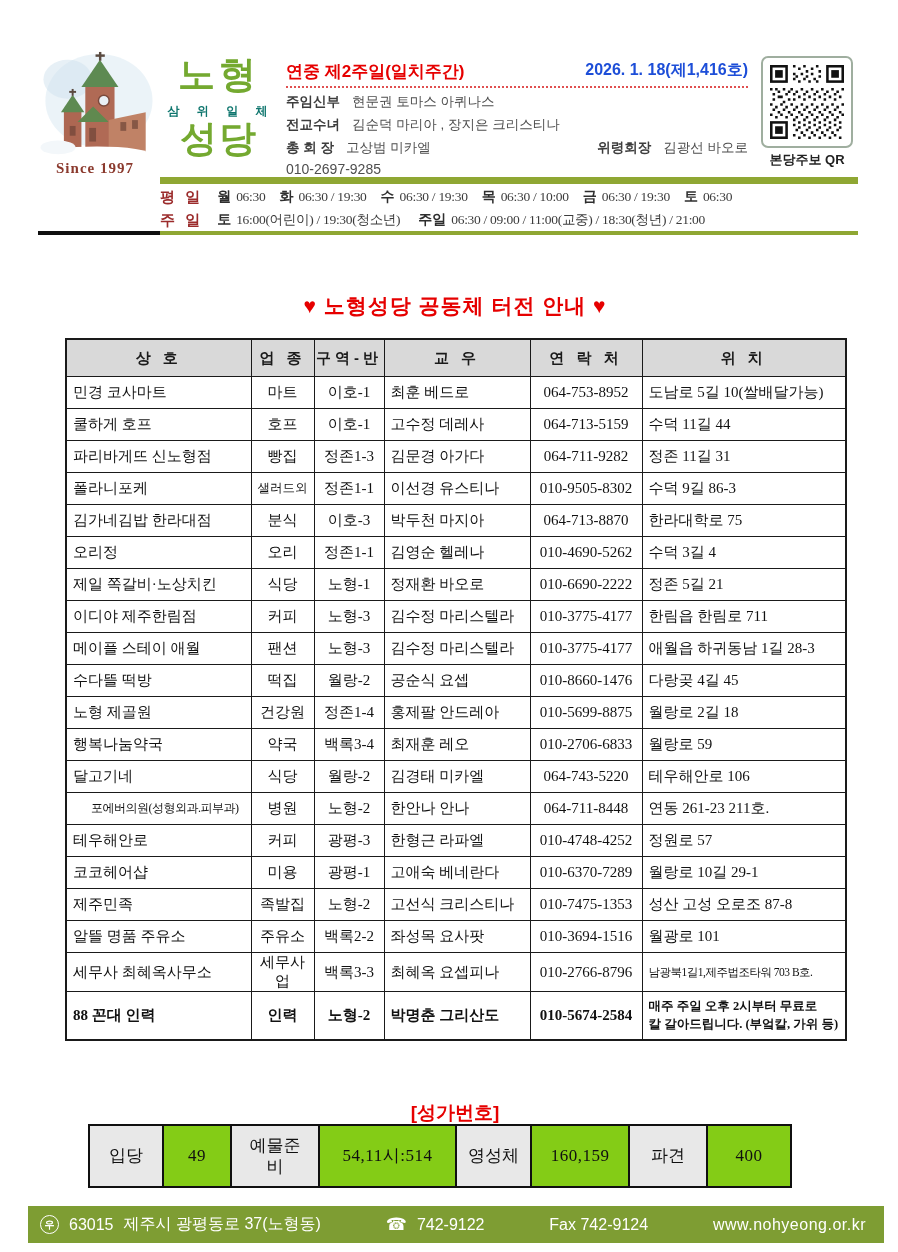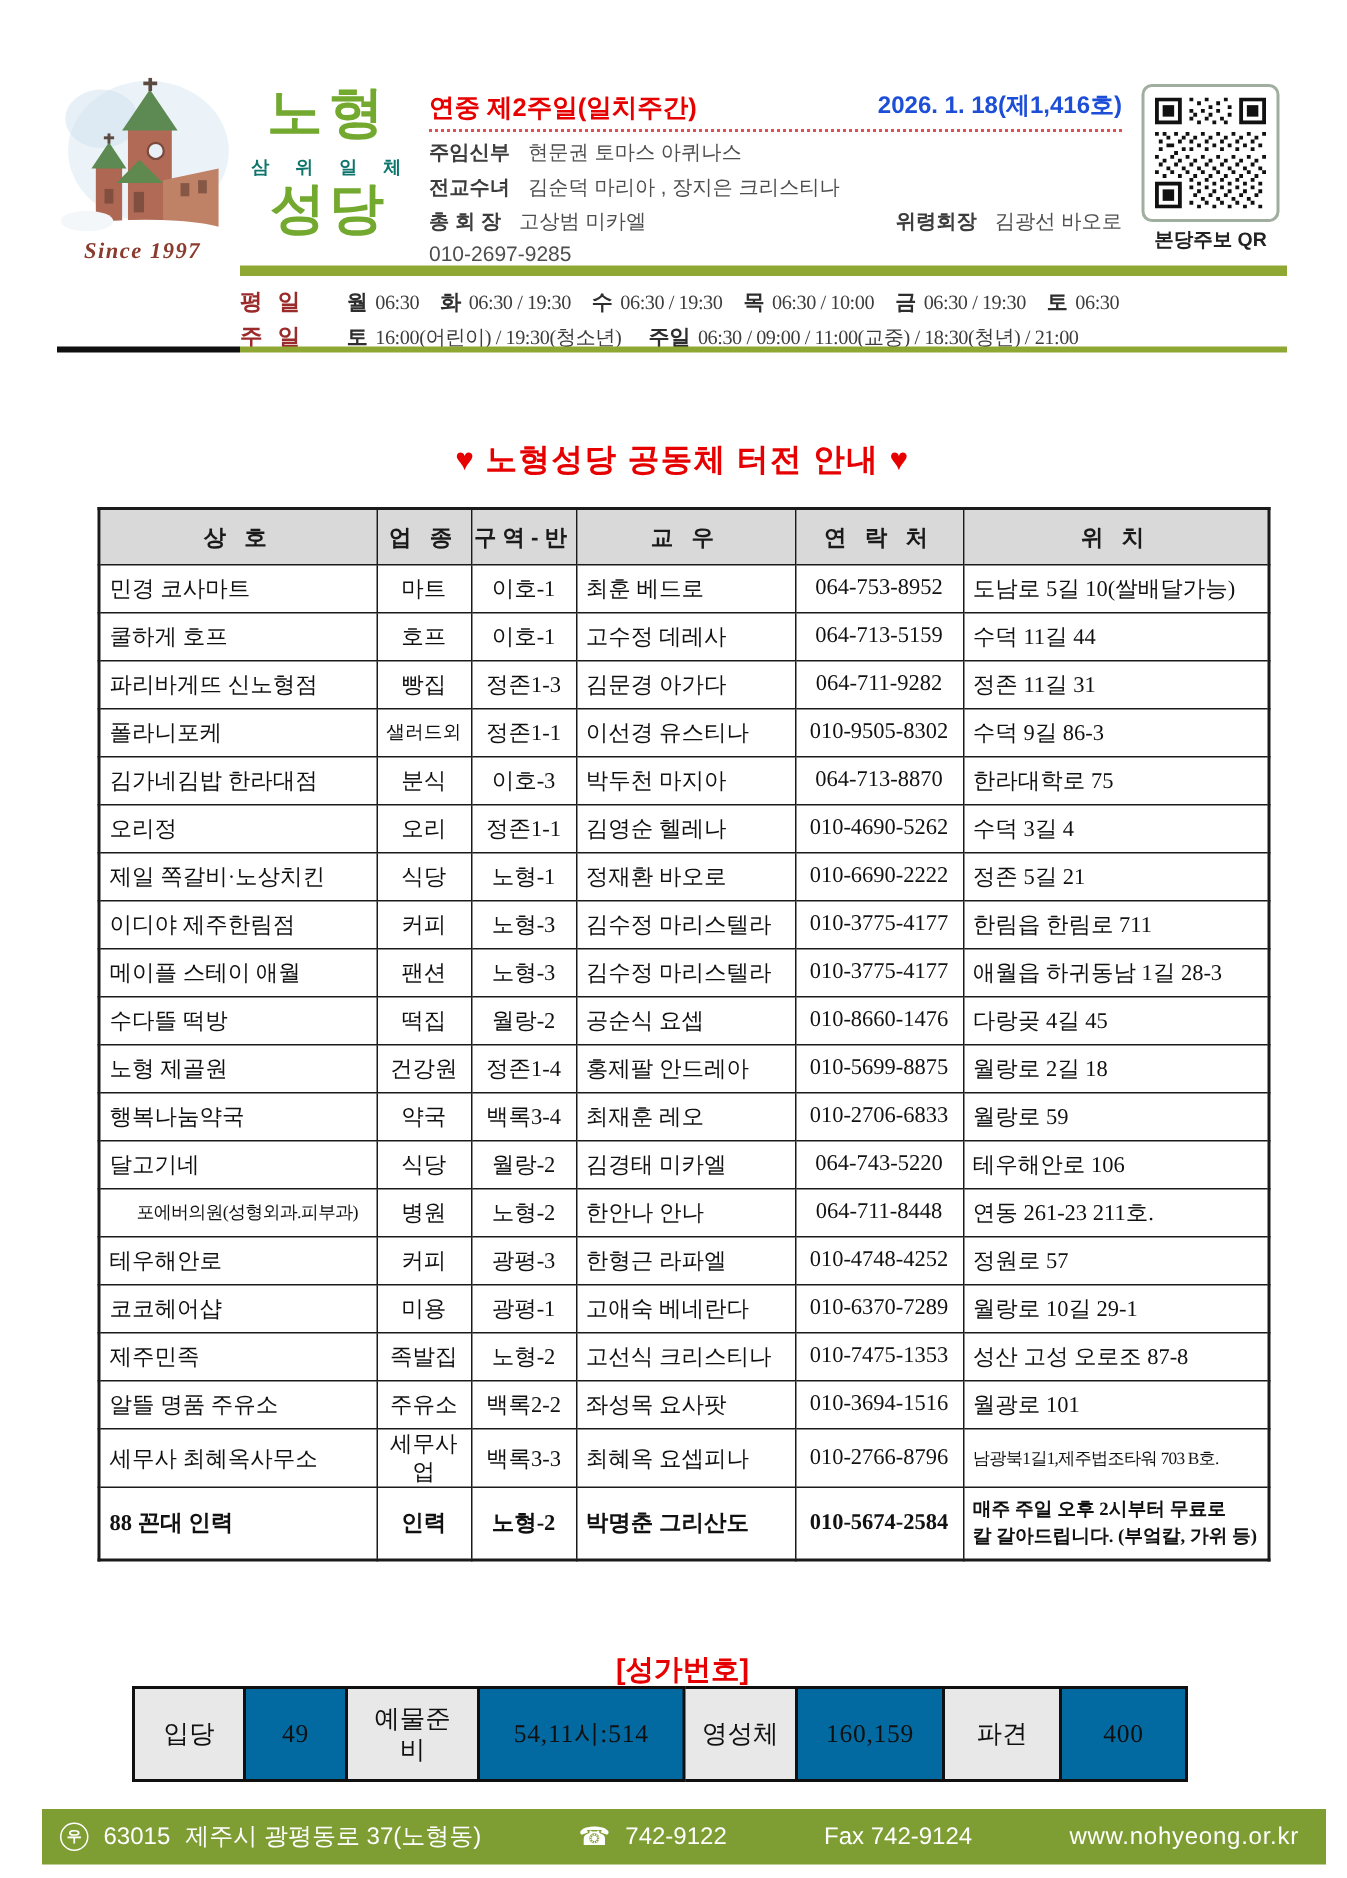--- a/index.html
+++ b/index.html
@@ -3,21 +3,21 @@
 <meta charset="utf-8">
 <style>
   html,body{margin:0;padding:0;background:#fff;}
   .page{position:relative;width:898px;height:1252px;background:#fff;overflow:hidden;
         font-family:"Liberation Sans",sans-serif;}
 
   
   .church-art{position:absolute;left:38px;top:50px;width:118px;height:112px;}
   .since{position:absolute;left:30px;top:160px;width:130px;text-align:center;
          font-family:"Liberation Serif",serif;font-weight:bold;font-size:15px;
-         color:#8b3a2e;letter-spacing:1px;font-style:italic;}
+         color:#8b3a2e;letter-spacing:1px;}
   .logo{position:absolute;left:158px;top:56px;width:122px;text-align:center;line-height:1;}
   .logo-top,.logo-bottom{font-size:37px;font-weight:800;color:#74a930;letter-spacing:4px;}
   .logo-mid{font-size:12px;color:#0f766e;letter-spacing:7px;margin:12px 0 3px 4px;font-weight:bold;}
   .logo-bottom{letter-spacing:2px;}
 
   .info{position:absolute;left:286px;top:60px;width:462px;}
   .title-row{display:flex;justify-content:space-between;
              border-bottom:2px dotted #e05050;padding-bottom:3px;}
   .bulletin-title{font-size:17px;font-weight:bold;color:#e60000;}
   .issue-date{font-size:16px;font-weight:bold;color:#1d4ed8;}
@@ -27,21 +27,21 @@
   .staff-line .right-pair{display:flex;margin-right:0;}
   .phone-line{margin-top:4px;font-size:14px;color:#4e4e4e;}
 
   .qr{position:absolute;left:754px;top:56px;width:106px;text-align:center;}
   .qr-box{width:88px;height:88px;margin:0 auto;border:2px solid #9fae9f;border-radius:7px;
           background:#fff;display:flex;align-items:center;justify-content:center;}
   .qr-label{margin-top:3px;font-size:13px;font-weight:bold;color:#222;}
 
   .bar-top{position:absolute;left:160px;top:177px;width:698px;height:7px;background:#8fa733;}
   .schedule{position:absolute;left:160px;top:188px;width:738px;}
-  .sched-line{display:flex;align-items:flex-end;height:23px;gap:28px;}
+  .sched-line{display:flex;align-items:flex-start;height:23px;gap:14px;}
   .sched-label{color:#9b2b2b;font-weight:bold;font-size:15px;letter-spacing:3px;white-space:nowrap;}
   .sched-item{display:flex;align-items:baseline;gap:5px;white-space:nowrap;}
   .sched-day{font-weight:bold;font-size:14px;color:#2e2e2e;}
   .sched-time{font-family:"Liberation Serif",serif;font-size:13.5px;color:#3c3c3c;
               letter-spacing:-0.3px;}
   .bar-bottom-black{position:absolute;left:38px;top:231px;width:122px;height:4px;background:#101010;}
   .bar-bottom-green{position:absolute;left:160px;top:231px;width:698px;height:4px;background:#8fa733;}
 
   
   .main-title{position:absolute;left:65px;top:292px;width:780px;text-align:center;
@@ -68,21 +68,21 @@
 
   
   .hymn-title{position:absolute;left:65px;top:1100px;width:780px;text-align:center;
               font-size:19px;font-weight:bold;color:#e60000;}
   table.hymn{position:absolute;left:88px;top:1124px;width:702px;border-collapse:collapse;
              table-layout:fixed;border:2px solid #101010;}
   table.hymn td{border:2px solid #101010;height:60px;text-align:center;vertical-align:middle;
                 font-size:17px;color:#101010;font-family:"Liberation Serif",serif;
                 line-height:1.25;padding:0 10px;}
   td.hymn-label{background:#e8e8e8;padding:0 12px;}
-  td.hymn-value{background:#0369a1;letter-spacing:0.5px;}
+  td.hymn-value{background:#84cc16;letter-spacing:0.5px;}
 
   
   .footer{position:absolute;left:28px;top:1206px;width:856px;height:37px;background:#7e9d33;
           color:#fff;display:flex;align-items:center;justify-content:space-between;
           padding:0 18px 0 12px;box-sizing:border-box;font-size:16px;}
   .footer-group{display:flex;align-items:center;gap:10px;white-space:nowrap;}
   .postal-icon{display:inline-block;width:17px;height:17px;border:1.5px solid #fff;
                border-radius:50%;font-size:10px;line-height:17px;text-align:center;
                font-weight:bold;}
   .phone-icon{font-size:17px;}

